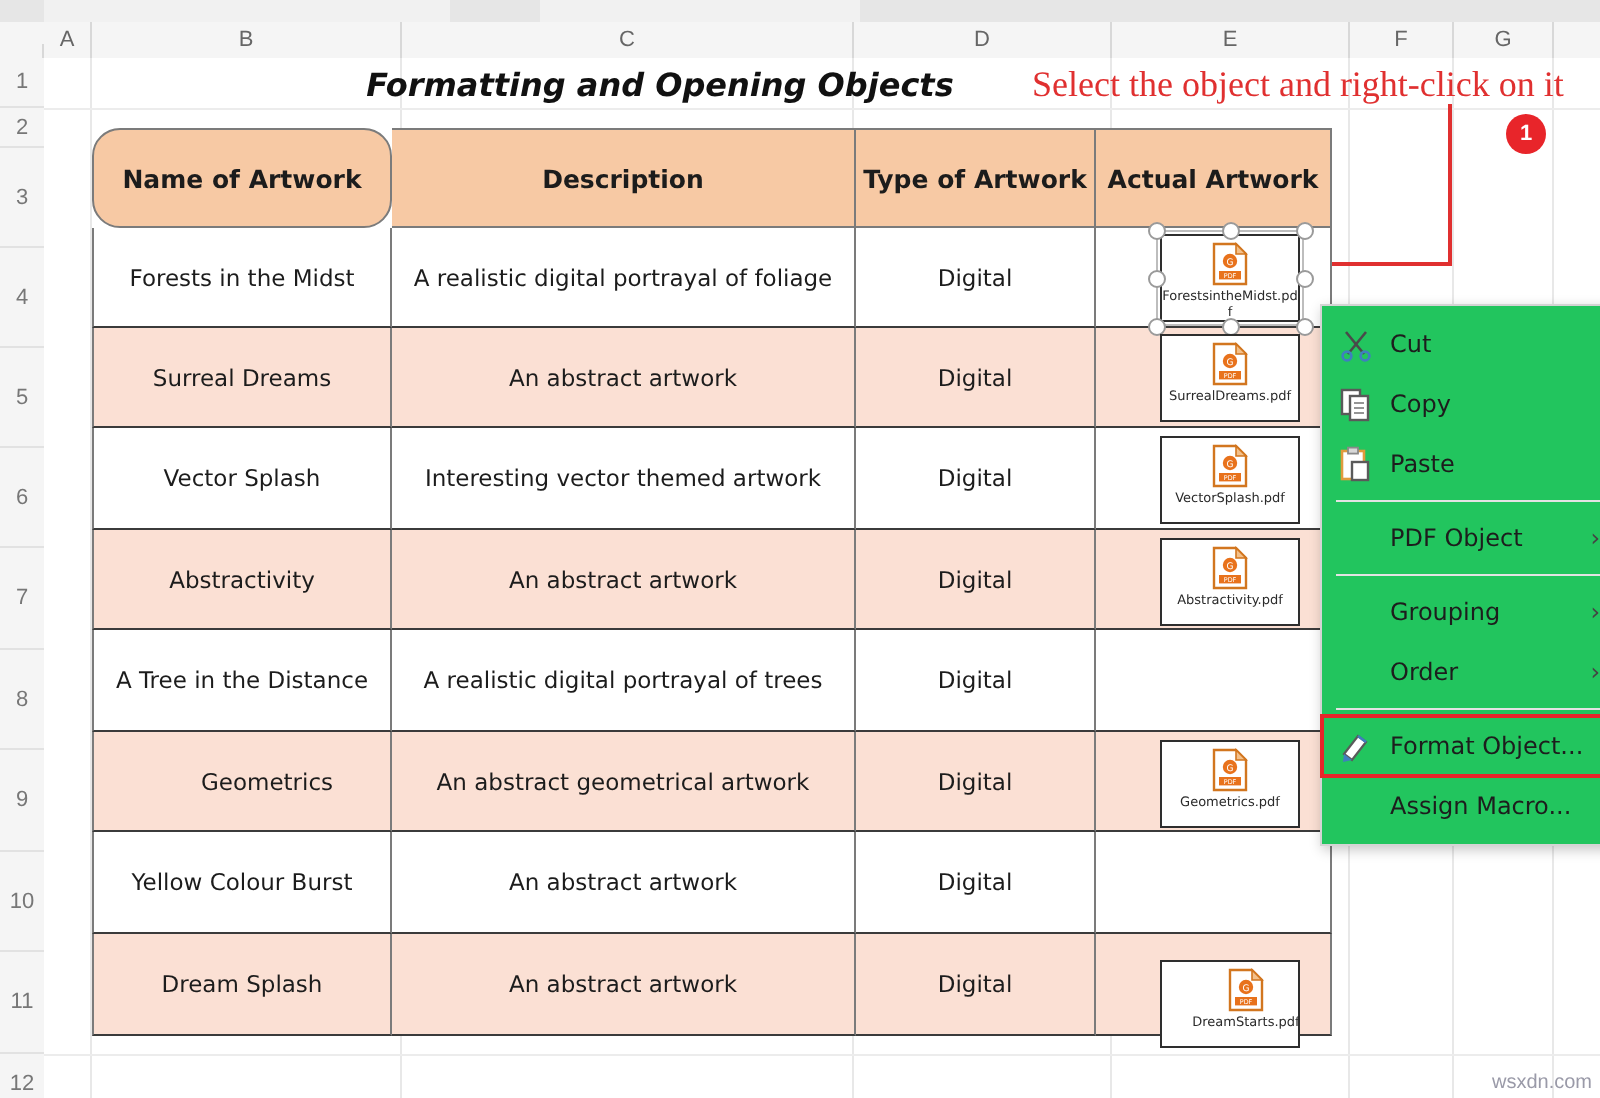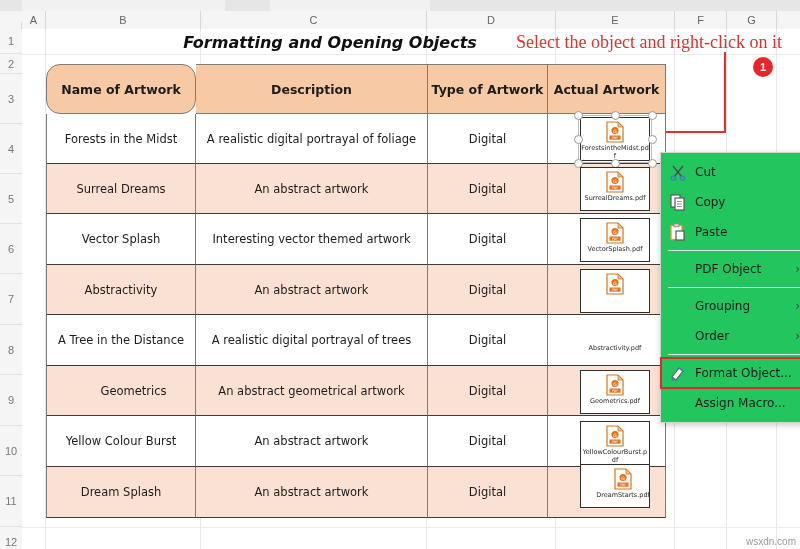--- a/index.html
+++ b/index.html
@@ -369,21 +369,21 @@
         <path d="M12 1 L17 6 H12 Z" fill="#f3c08a" stroke="#d2761f" stroke-width="0.8"></path>
         <circle cx="9" cy="9.5" r="3.6" fill="#e8721c"></circle>
         <text x="9" y="11.5" font-size="4.5" fill="#ffffff" text-anchor="middle" font-family="DejaVu Sans">G</text>
         <rect x="3.5" y="14.5" width="11" height="4.2" fill="#e8721c"></rect>
         <text x="9" y="18" font-size="3.2" fill="#ffffff" text-anchor="middle" font-family="DejaVu Sans">PDF</text>
       </svg>
     </span>
     <span class="pdf-label">VectorSplash.pdf</span>
   </div>
 
-  <div class="pdfobj" style="left:580px; top:269px; height:44px;gap:48px;">
+  <div class="pdfobj" style="left:580px; top:269px; height:44px;">
     <span class="pdf-icon">
       <svg viewBox="0 0 18 22" width="18" height="22">
         <path d="M1 1 H12 L17 6 V21 H1 Z" fill="#ffffff" stroke="#d2761f" stroke-width="1.2"></path>
         <path d="M12 1 L17 6 H12 Z" fill="#f3c08a" stroke="#d2761f" stroke-width="0.8"></path>
         <circle cx="9" cy="9.5" r="3.6" fill="#e8721c"></circle>
         <text x="9" y="11.5" font-size="4.5" fill="#ffffff" text-anchor="middle" font-family="DejaVu Sans">G</text>
         <rect x="3.5" y="14.5" width="11" height="4.2" fill="#e8721c"></rect>
         <text x="9" y="18" font-size="3.2" fill="#ffffff" text-anchor="middle" font-family="DejaVu Sans">PDF</text>
       </svg>
     </span>
@@ -398,35 +398,22 @@
         <path d="M12 1 L17 6 H12 Z" fill="#f3c08a" stroke="#d2761f" stroke-width="0.8"></path>
         <circle cx="9" cy="9.5" r="3.6" fill="#e8721c"></circle>
         <text x="9" y="11.5" font-size="4.5" fill="#ffffff" text-anchor="middle" font-family="DejaVu Sans">G</text>
         <rect x="3.5" y="14.5" width="11" height="4.2" fill="#e8721c"></rect>
         <text x="9" y="18" font-size="3.2" fill="#ffffff" text-anchor="middle" font-family="DejaVu Sans">PDF</text>
       </svg>
     </span>
     <span class="pdf-label">Geometrics.pdf</span>
   </div>
 
-  <div class="pdfobj" style="left:580px; top:421px; height:48px;">
-    <span class="pdf-icon">
-      <svg viewBox="0 0 18 22" width="18" height="22">
-        <path d="M1 1 H12 L17 6 V21 H1 Z" fill="#ffffff" stroke="#d2761f" stroke-width="1.2"></path>
-        <path d="M12 1 L17 6 H12 Z" fill="#f3c08a" stroke="#d2761f" stroke-width="0.8"></path>
-        <circle cx="9" cy="9.5" r="3.6" fill="#e8721c"></circle>
-        <text x="9" y="11.5" font-size="4.5" fill="#ffffff" text-anchor="middle" font-family="DejaVu Sans">G</text>
-        <rect x="3.5" y="14.5" width="11" height="4.2" fill="#e8721c"></rect>
-        <text x="9" y="18" font-size="3.2" fill="#ffffff" text-anchor="middle" font-family="DejaVu Sans">PDF</text>
-      </svg>
-    </span>
-    <span class="pdf-label">YellowColourBurst.pdf</span>
-  </div>
-
-  <div class="pdfobj" style="left:580px; top:464px; height:44px;padding-left:16px;">
+
+  <div class="pdfobj" style="left:580px; top:480px; height:44px;padding-left:16px;">
     <span class="pdf-icon">
       <svg viewBox="0 0 18 22" width="18" height="22">
         <path d="M1 1 H12 L17 6 V21 H1 Z" fill="#ffffff" stroke="#d2761f" stroke-width="1.2"></path>
         <path d="M12 1 L17 6 H12 Z" fill="#f3c08a" stroke="#d2761f" stroke-width="0.8"></path>
         <circle cx="9" cy="9.5" r="3.6" fill="#e8721c"></circle>
         <text x="9" y="11.5" font-size="4.5" fill="#ffffff" text-anchor="middle" font-family="DejaVu Sans">G</text>
         <rect x="3.5" y="14.5" width="11" height="4.2" fill="#e8721c"></rect>
         <text x="9" y="18" font-size="3.2" fill="#ffffff" text-anchor="middle" font-family="DejaVu Sans">PDF</text>
       </svg>
     </span>

